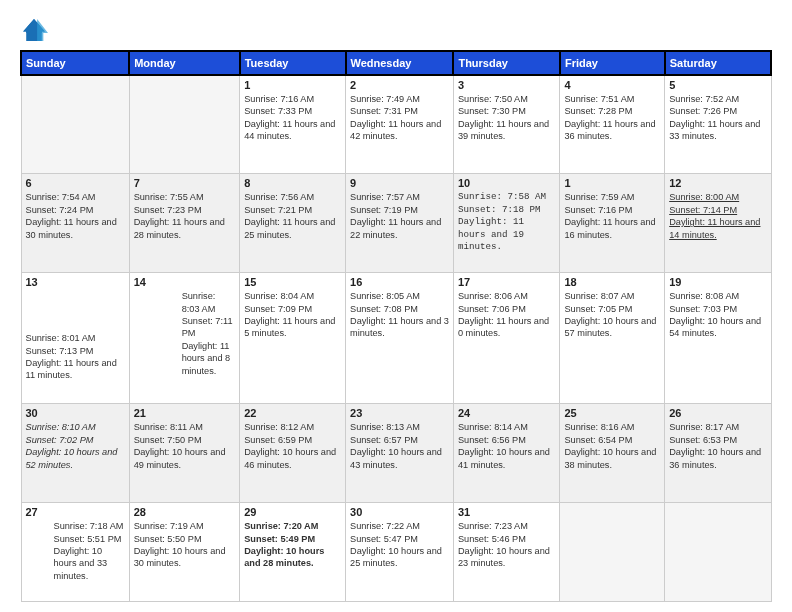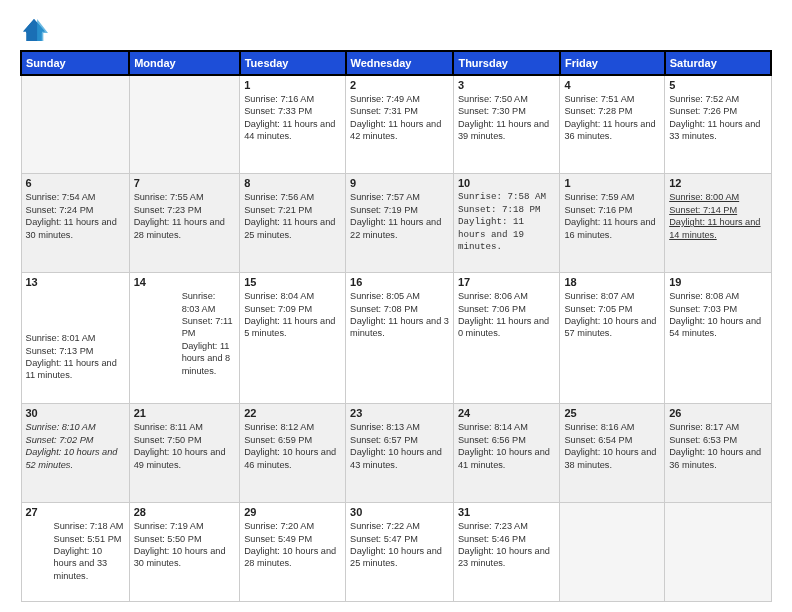--- a/index.html
+++ b/index.html
@@ -302,21 +302,21 @@
 Daylight: 10 hours and 33 minutes.</div>
           </td>
           <td>
             <div class="day-num">28</div>
             <div class="day-info" style="white-space: pre-line;">Sunrise: 7:19 AM
 Sunset: 5:50 PM
 Daylight: 10 hours and 30 minutes.</div>
           </td>
           <td>
             <div class="day-num">29</div>
-            <div class="day-info" style="white-space: pre-line;">Sunrise: 7:20 AM
+            <div class="day-info" style="white-space: pre-line; font-weight: bold;">Sunrise: 7:20 AM
 Sunset: 5:49 PM
 Daylight: 10 hours and 28 minutes.</div>
           </td>
           <td>
             <div class="day-num">30</div>
             <div class="day-info" style="white-space: pre-line;">Sunrise: 7:22 AM
 Sunset: 5:47 PM
 Daylight: 10 hours and 25 minutes.</div>
           </td>
           <td>

